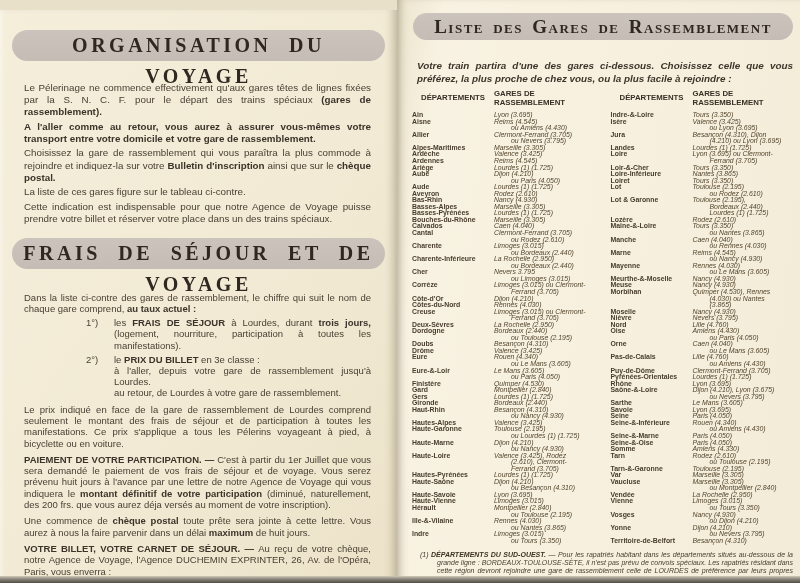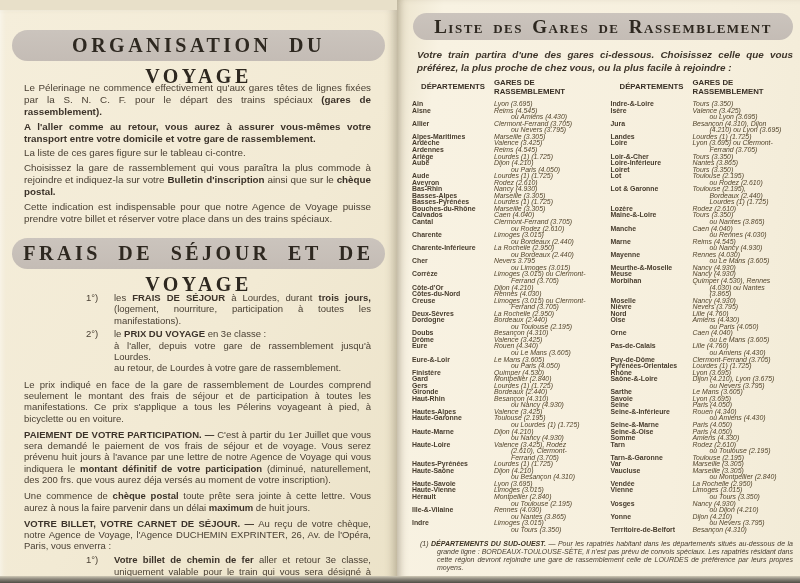--- a/index.html
+++ b/index.html
@@ -54,21 +54,21 @@
   .sec-body-2 .para { font-size:9.5px; line-height:11.3px; }
   .mt { margin-top:5px; }
   .li {
     display:flex; margin-left:62px; margin-top:2.5px;
     font-size:9.5px; line-height:11.3px; color:#4a4034;
   }
   .marker { width:28px; flex:none; }
   .li-text { flex:1; white-space:pre-line; text-align:justify; }
   
   .intro {
-    margin:9px 1px 0 2px; font-weight:bold; font-style:italic;
+    margin:20px 1px 0 2px; font-weight:bold; font-style:italic;
     font-size:9.9px; line-height:12.6px; text-align:justify; color:#3e352a;
     padding:0 1px 0 3px;
   }
   .gtable { display:flex; margin-top:5px; }
   .tcol { width:50%; box-sizing:border-box; line-height:6.55px; }
   .tcol-1 { padding-right:7px; }
   .tcol-2 { padding-left:7px; }
   .thead { display:flex; margin-bottom:5px; align-items:center; }
   .h-dept {
     width:82px; flex:none; text-align:center;
@@ -96,33 +96,34 @@
 </head>
 <body>
 
 <div class="screen">
 
   <div class="page-left">
     <div class="pill pill-l">ORGANISATION DU VOYAGE</div>
     <div class="sec-body">
         <div class="para"><span>Le Pélerinage ne commence effectivement qu'aux gares têtes de lignes fixées par la S. N. C. F. pour le départ des trains spéciaux </span><span class="b">(gares de rassemblement).</span></div>
         <div class="para"><span class="b">A l'aller comme au retour, vous aurez à assurer vous-mêmes votre transport entre votre domicile et votre gare de rassemblement.</span></div>
+        <div class="para"><span>Choisissez la gare de rassemblement qui vous paraîtra la plus commode à rejoindre et indiquez-la sur votre </span><span class="b">Bulletin d'inscription</span><span> ainsi que sur le </span><span class="b">chèque postal.</span></div>
         <div class="para"><span>La liste de ces gares figure sur le tableau ci-contre.</span></div>
-        <div class="para"><span>Choisissez la gare de rassemblement qui vous paraîtra la plus commode à rejoindre et indiquez-la sur votre </span><span class="b">Bulletin d'inscription</span><span> ainsi que sur le </span><span class="b">chèque postal.</span></div>
         <div class="para"><span>Cette indication est indispensable pour que notre Agence de Voyage puisse prendre votre billet et réserver votre place dans un des trains spéciaux.</span></div>
       </div>
     <div class="pill pill-l pill-2">FRAIS DE SÉJOUR ET DE VOYAGE</div>
     <div class="sec-body sec-body-2">
+        <div class="para"><span>Dans la liste ci-contre des gares de rassemblement, le chiffre qui suit le nom de chaque gare comprend, </span><span class="b">au taux actuel :</span></div>
         <div class="li">
           <span class="marker">1°)</span>
           <span class="li-text"><span>les </span><span class="b">FRAIS DE SÉJOUR</span><span> à Lourdes, durant </span><span class="b">trois jours,</span><span> (logement, nourriture, participation à toutes les manifestations).</span></span>
         </div>
         <div class="li">
           <span class="marker">2°)</span>
-          <span class="li-text"><span>le </span><span class="b">PRIX DU VOYAGE</span><span> en 3e classe :
+          <span class="li-text"><span>le </span><span class="b">PRIX DU BILLET</span><span> en 3e classe :
 à l'aller, depuis votre gare de rassemblement jusqu'à Lourdes.
 au retour, de Lourdes à votre gare de rassemblement.</span></span>
         </div>
         <div class="para mt"><span>Le prix indiqué en face de la gare de rassemblement de Lourdes comprend seulement le montant des frais de séjour et de participation à toutes les manifestations. Ce prix s'applique a tous les Pélerins voyageant à pied, à bicyclette ou en voiture.</span></div>
         <div class="para mt"><span class="b">PAIEMENT DE VOTRE PARTICIPATION. — </span><span>C'est à partir du 1er Juillet que vous sera demandé le paiement de vos frais de séjour et de voyage. Vous serez prévenu huit jours à l'avance par une lettre de notre Agence de Voyage qui vous indiquera le </span><span class="b">montant définitif de votre participation</span><span> (diminué, naturellement, des 200 frs. que vous aurez déja versés au moment de votre inscription).</span></div>
         <div class="para mt"><span>Une commence de </span><span class="b">chèque postal</span><span> toute prête sera jointe à cette lettre. Vous aurez à nous la faire parvenir dans un délai </span><span class="b">maximum</span><span> de huit jours.</span></div>
         <div class="para mt"><span class="b">VOTRE BILLET, VOTRE CARNET DE SÉJOUR. — </span><span>Au reçu de votre chèque, notre Agence de Voyage, l'Agence DUCHEMIN EXPRINTER, 26, Av. de l'Opéra, Paris, vous enverra :</span></div>
         <div class="li">
           <span class="marker">1°)</span>
           <span class="li-text"><span class="b">Votre billet de chemin de fer</span><span> aller et retour 3e classe, uniquement valable pour le train qui vous sera désigné à l'aller : de votre gare de rassemblement jusqu'à Lourdes, au retour : de Lourdes à votre gare de rassemblement.</span></span>

